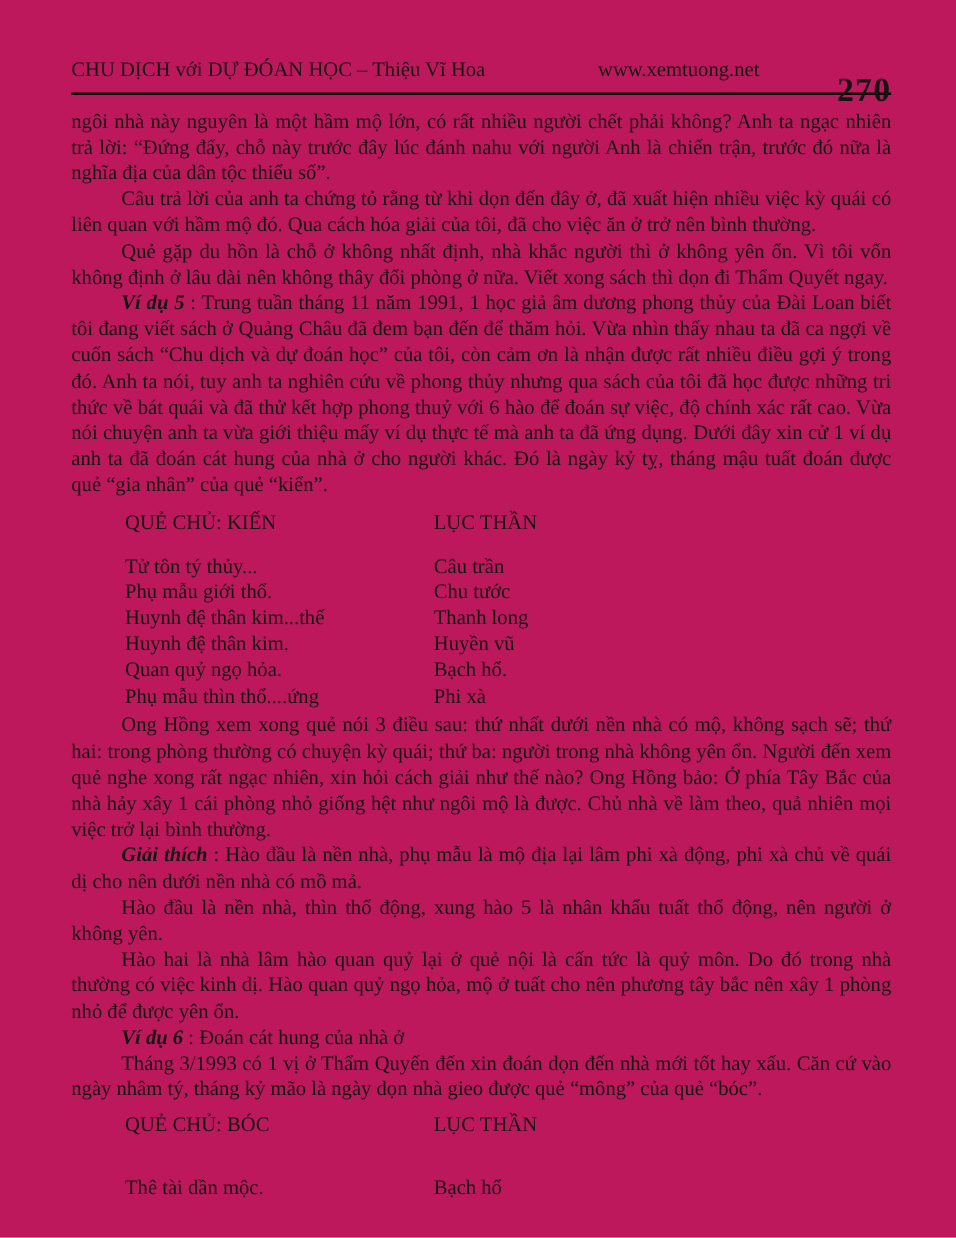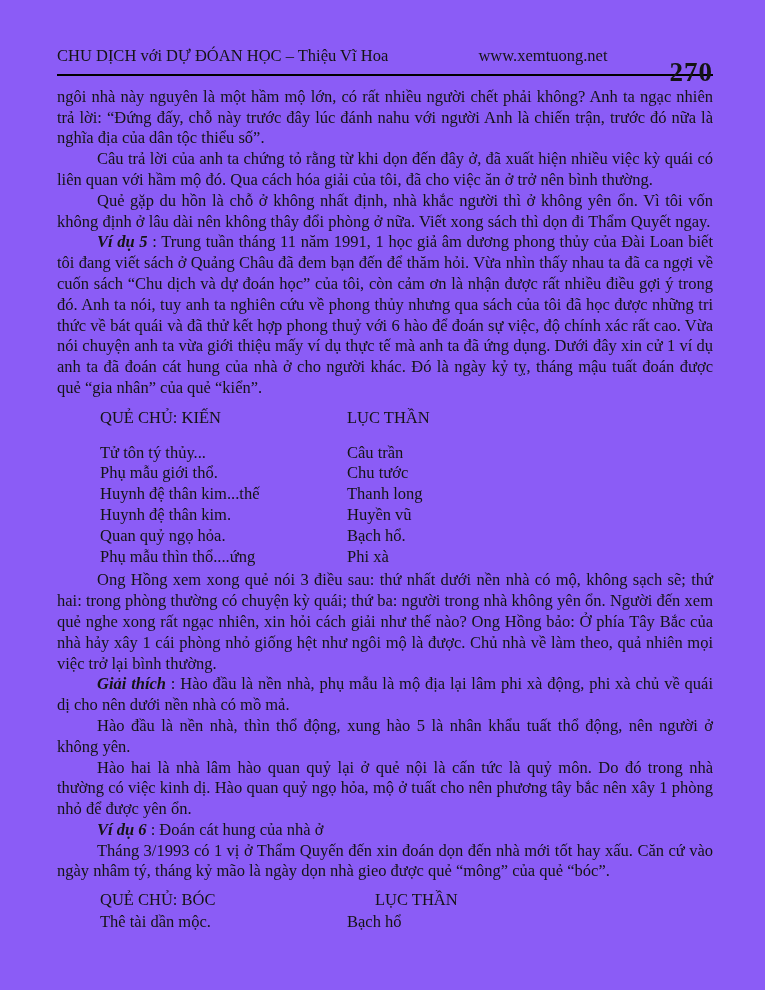--- a/index.html
+++ b/index.html
@@ -14,21 +14,21 @@
   }
   .page {
     box-sizing: border-box;
     width: 765px;
     height: 990px;
     padding: 42px 52px 0 57px;
     font-family: "Liberation Serif", "DejaVu Serif", serif;
     font-size: 16.5px;
     line-height: 20.8px;
     color: #141414;
-    background: #8b5cf6;
+    background: #be185d;
   }
   .header-row {
     display: flex;
     align-items: baseline;
   }
   .book-title {
     font-size: 16.5px;
     white-space: nowrap;
   }
   .site-link {
@@ -78,22 +78,21 @@
   .hex-row .col-right {
     flex: 1;
   }
   .hex-head {
     margin-bottom: 14px;
   }
   .hex-table.last {
     margin-top: 8px;
   }
   .hex-table.last .hex-head {
-    margin-bottom: 1px;
-    gap: 28px;
+    margin-bottom: 29px;
   }
 </style>
 </head>
 <body>
 
 <div class="page">
 
   <div class="header-row">
     <span class="book-title">CHU DỊCH với DỰ ĐÓAN HỌC – Thiệu Vĩ Hoa</span>
     <a class="site-link">www.xemtuong.net</a>

